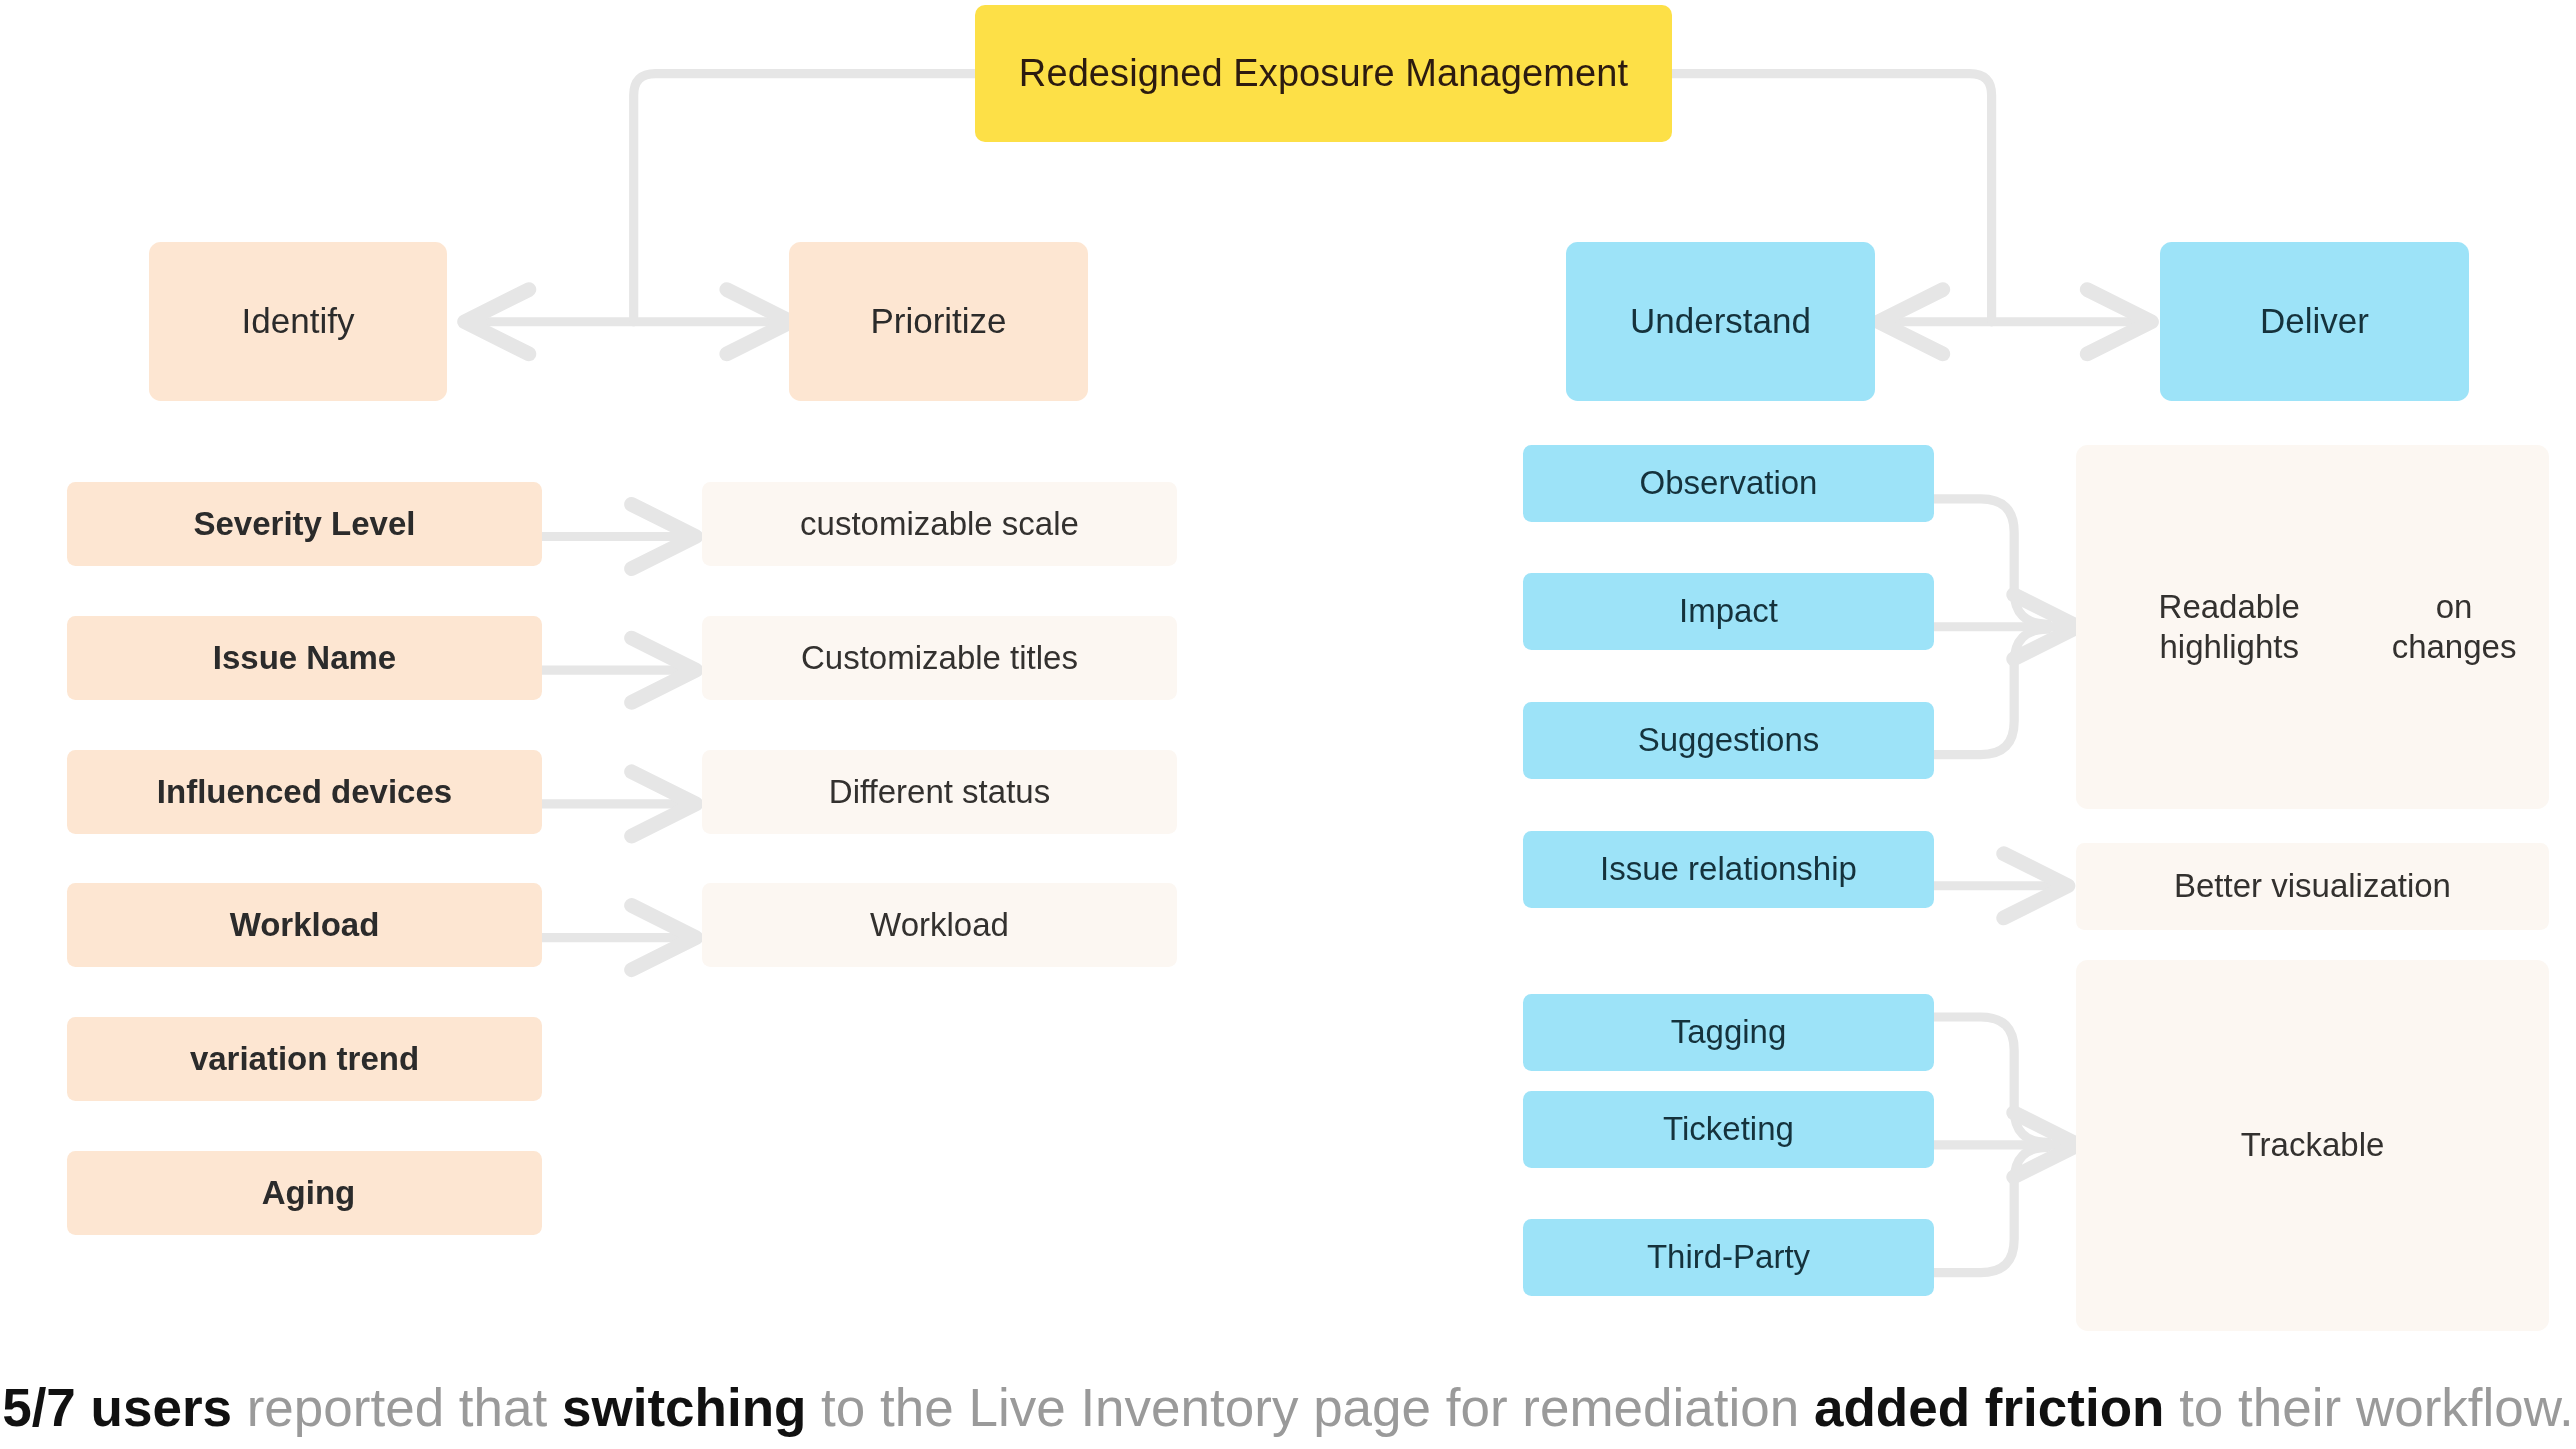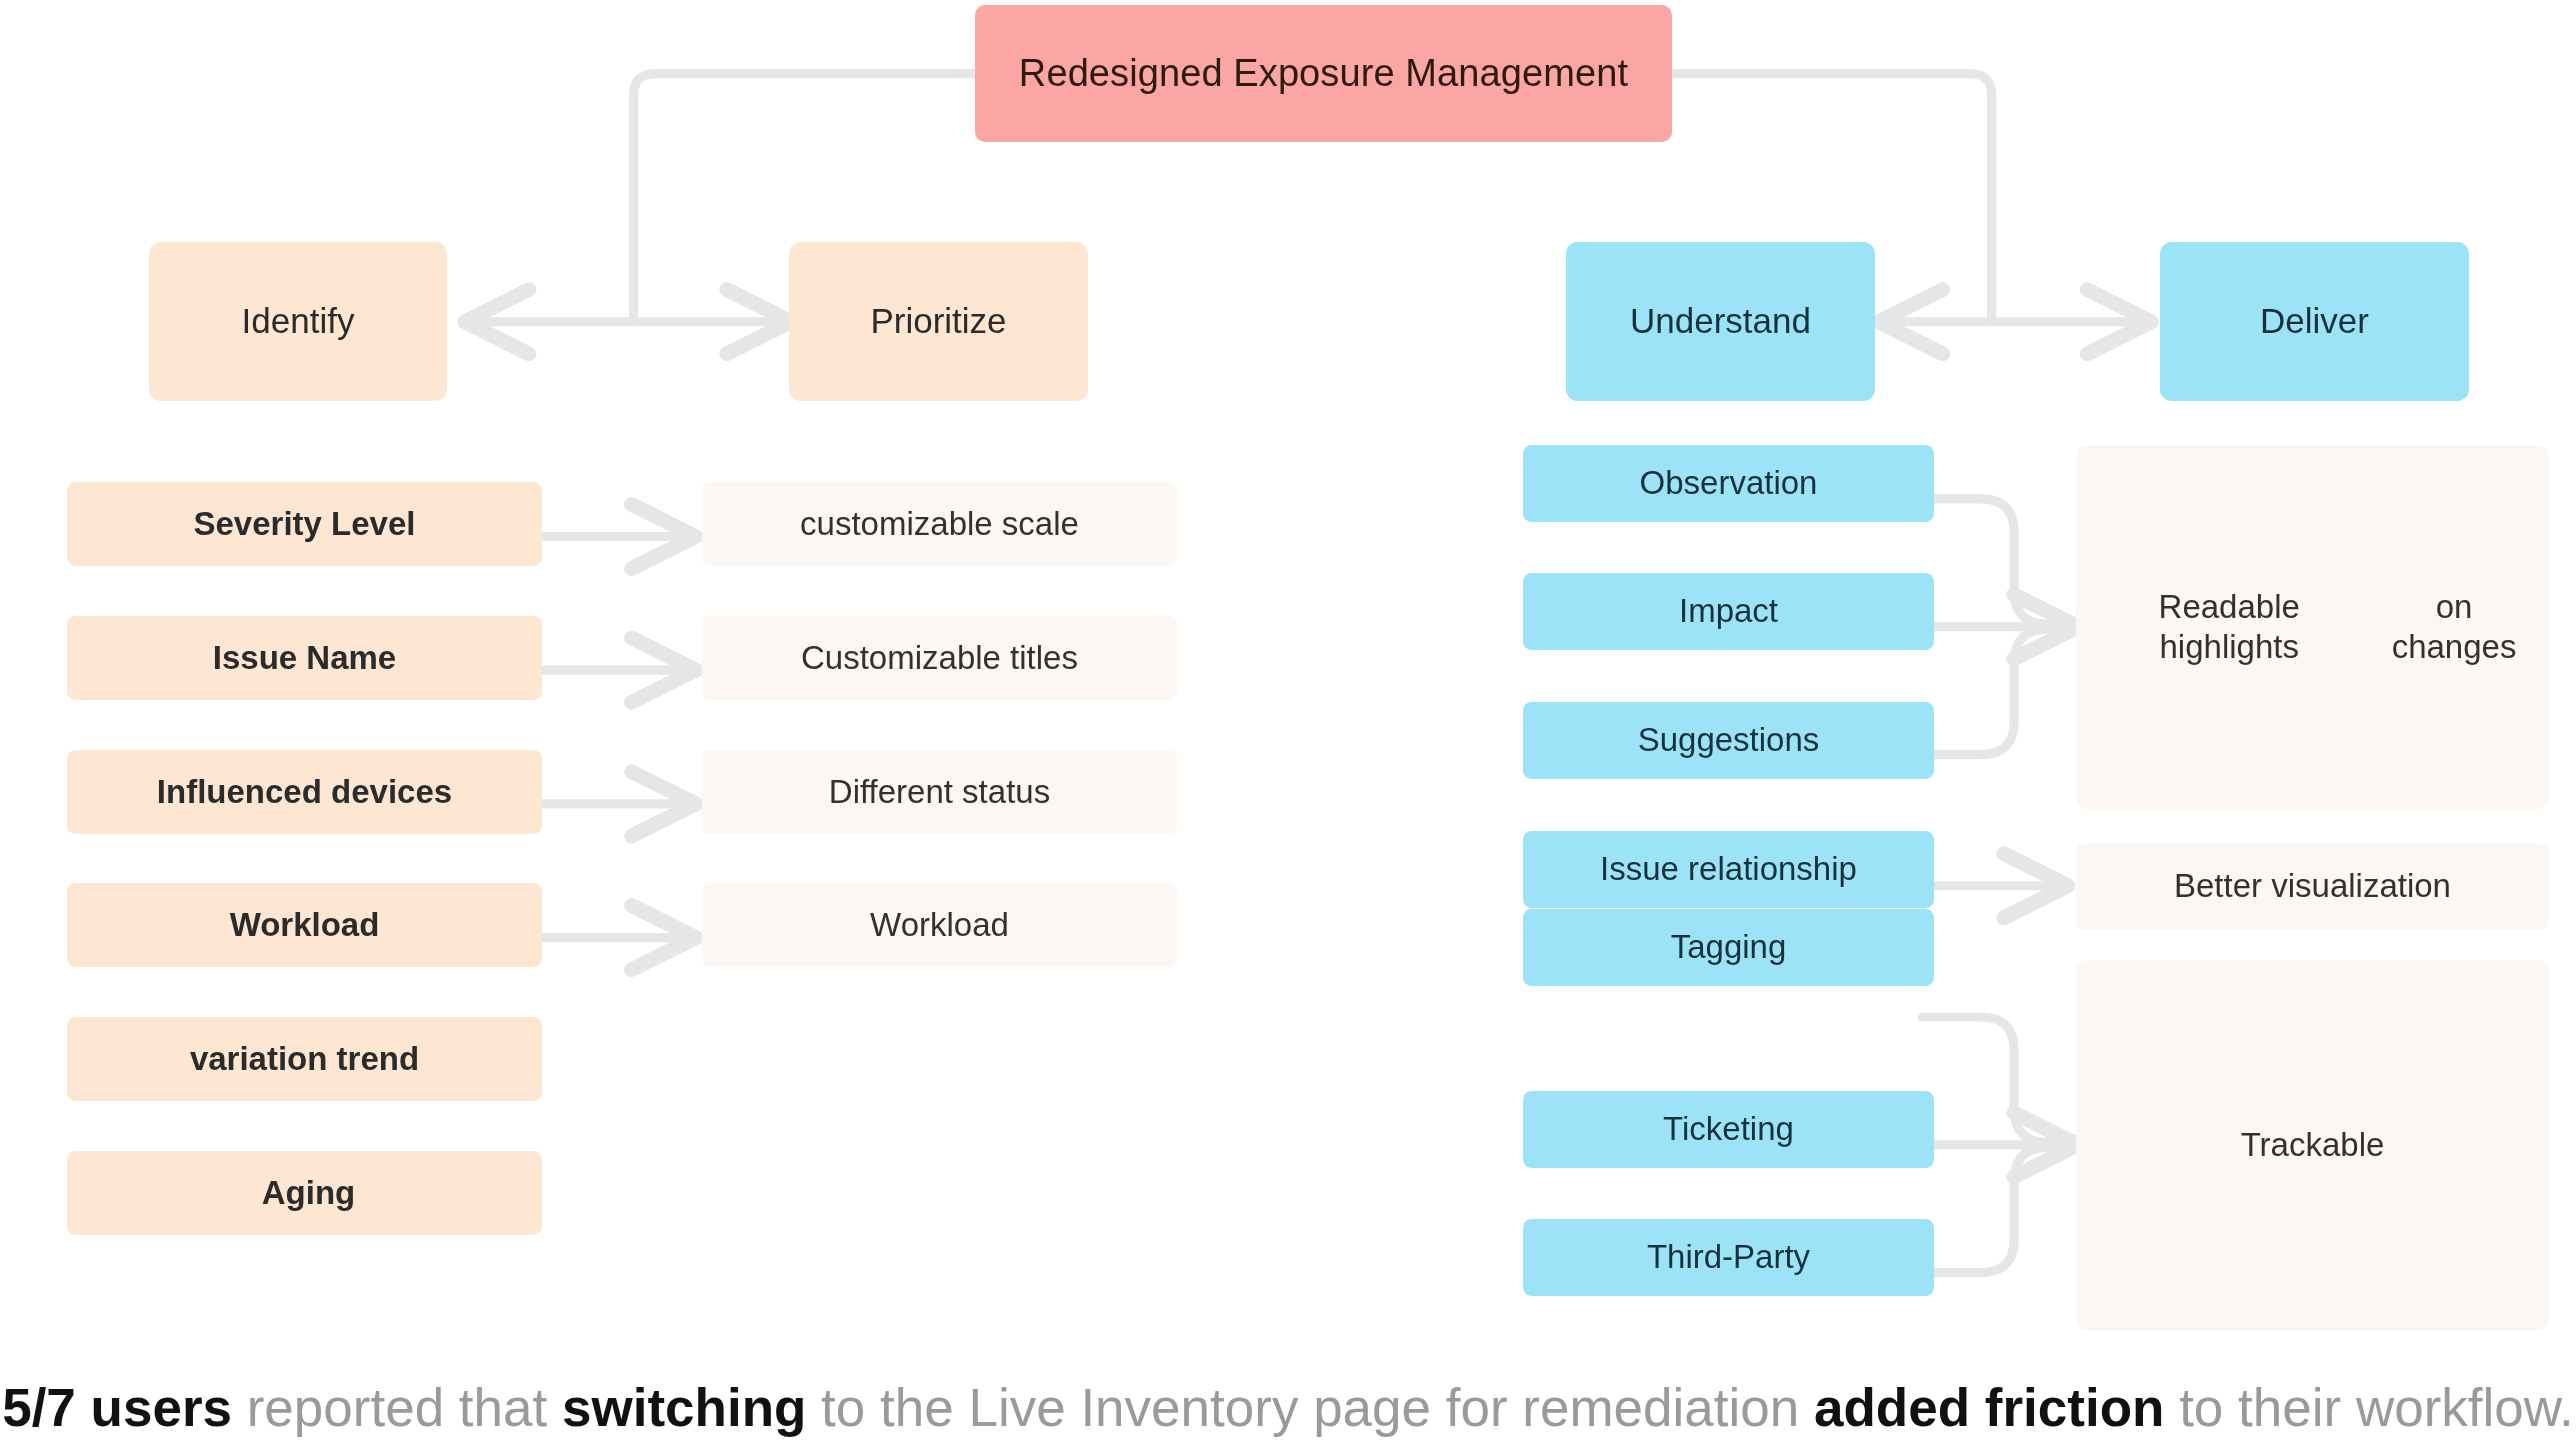--- a/index.html
+++ b/index.html
@@ -16,21 +16,21 @@
   .node{
     position:absolute;z-index:2;
     display:flex;align-items:center;justify-content:center;
     text-align:center;
     box-sizing:border-box;
     line-height:1.22;
     color:#2b2b2b;
   }
 
   .n-title{
-    background:#fca5a5;
+    background:#fde047;
     color:#2c1b10;
     border-radius:10px;
     font-size:38px;
     letter-spacing:0.1px;
   }
   .n-stage-peach{
     background:#FDE6D2;
     border-radius:11.7px;
     font-size:35px;
   }
@@ -161,21 +161,21 @@
   <div class="node n-stage-blue" style="left:2160px;top:242px;width:309px;height:159px;">Deliver</div>
 
   <div class="node n-item-blue" style="left:1511px;top:445px;width:411px;height:77px;">Observation</div>
 
   <div class="node n-item-blue" style="left:1511px;top:573px;width:411px;height:77px;">Impact</div>
 
   <div class="node n-item-blue" style="left:1511px;top:702px;width:411px;height:77px;">Suggestions</div>
 
   <div class="node n-item-blue" style="left:1511px;top:831px;width:411px;height:77px;">Issue relationship</div>
 
-  <div class="node n-item-blue" style="left:1511px;top:909px;width:411px;height:77px;">Tagging</div>
+  <div class="node n-item-blue" style="left:1511px;top:994px;width:411px;height:77px;">Tagging</div>
 
   <div class="node n-item-blue" style="left:1511px;top:1091px;width:411px;height:77px;">Ticketing</div>
 
   <div class="node n-item-blue" style="left:1511px;top:1219px;width:411px;height:77px;">Third-Party</div>
 
   <div class="node n-out tall" style="left:2076px;top:445px;width:473px;height:364px;flex-direction:row;">
     <span>Readable highlights</span>
     <span>on changes</span>
   </div>
 

